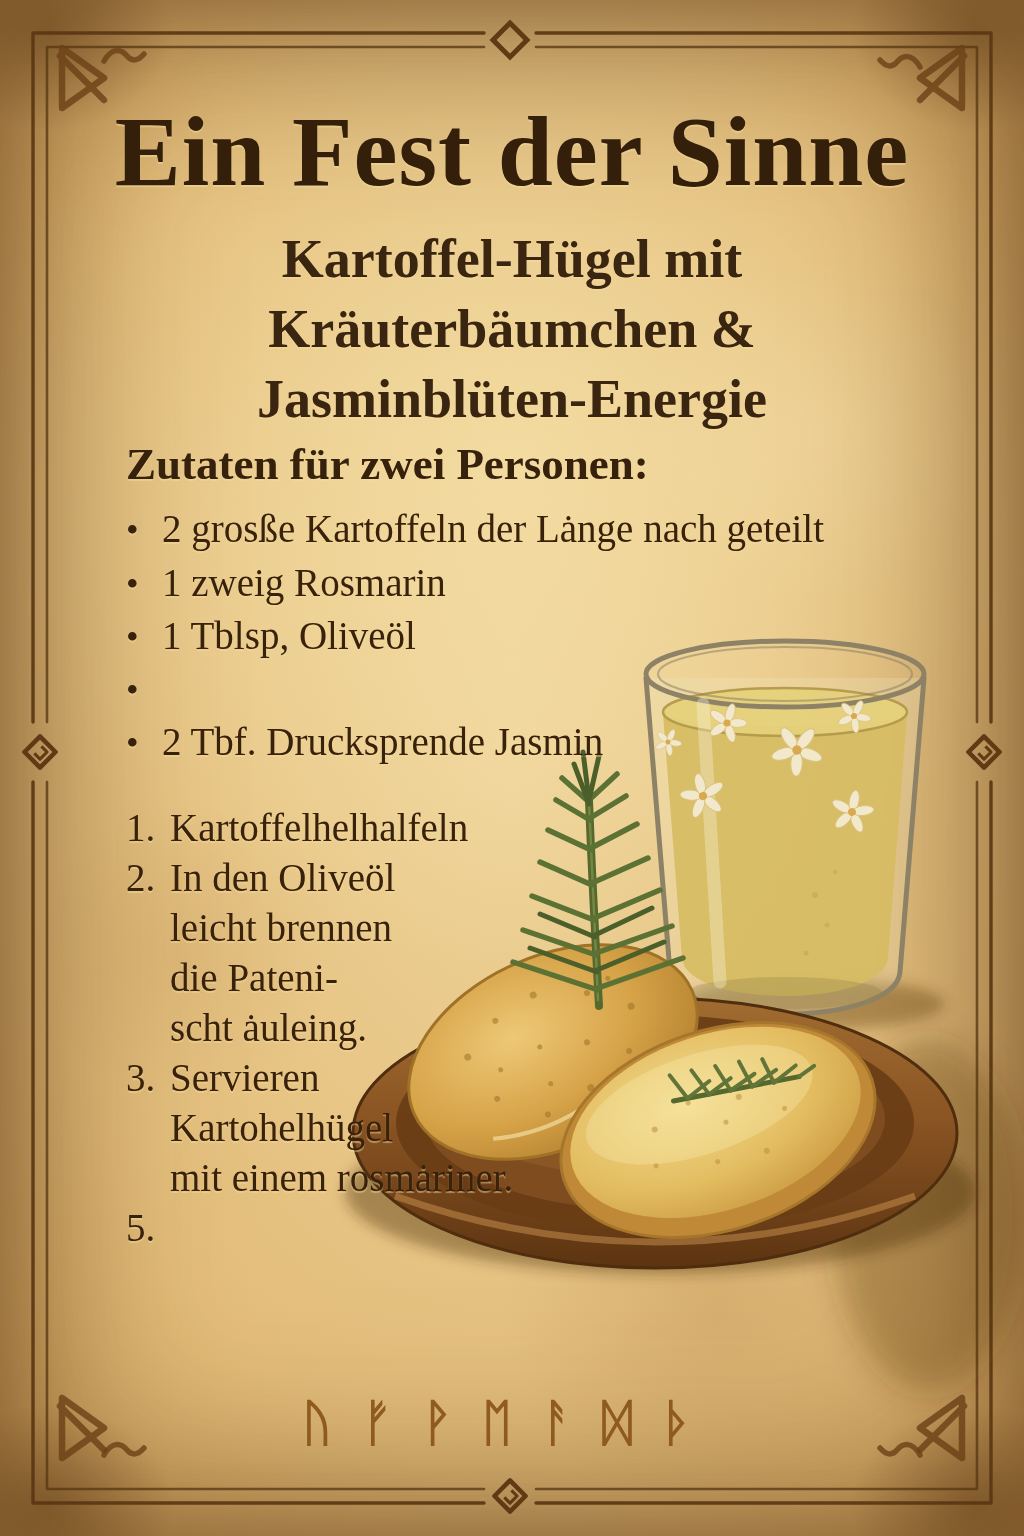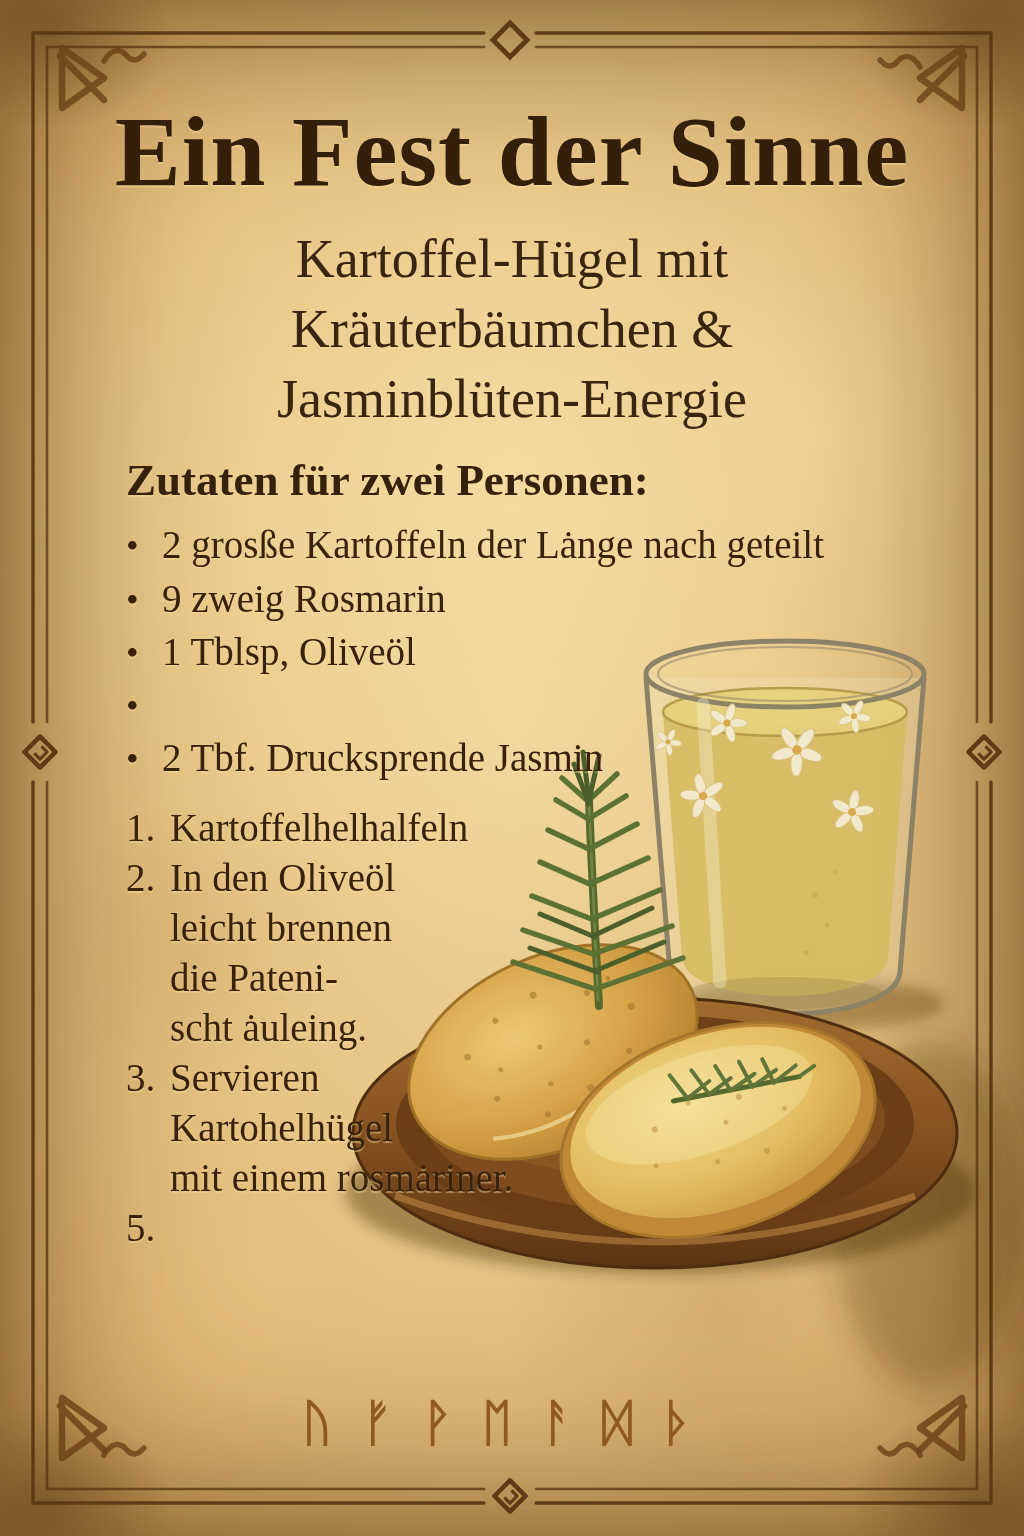--- a/index.html
+++ b/index.html
@@ -25,24 +25,24 @@
   .cs-tl{left:-120px;top:-110px}.cs-tr{right:-120px;top:-110px}
   .cs-bl{left:-120px;bottom:-110px}.cs-br{right:-120px;bottom:-110px}
   svg.art{position:absolute;left:0;top:0;}
   .ink{text-shadow:0 2px 1px rgba(247,220,153,.5);}
   .title{
     position:absolute;top:100px;left:0;right:0;text-align:center;
     font-size:99px;font-weight:700;letter-spacing:1px;line-height:1.05;color:#34200a;
   }
   .subtitle{
     position:absolute;top:224px;left:0;right:0;text-align:center;
-    font-size:54px;font-weight:400;line-height:70px;color:#3a2510;
+    font-size:54px;font-weight:700;line-height:70px;color:#3a2510;
   }
   .section{position:absolute;left:126px;}
-  .sec-zutaten{top:454px;width:800px;}
+  .sec-zutaten{top:438px;width:800px;}
   .sec-zuber{top:788px;width:800px;}
   .sec-heading{font-size:45px;font-weight:700;color:#35210c;}
   .ing-list{margin-top:13px;}
   .ing-row{display:flex;align-items:baseline;line-height:52.5px;font-size:39px;}
   .ing-bullet{width:36px;flex:none;font-size:36px;}
   .steps{margin-top:15px;}
   .step{display:flex;line-height:50px;font-size:39px;}
   .step-num{width:44px;flex:none;}
   .step-line{white-space:nowrap;}
   .runes{
@@ -317,21 +317,21 @@
     <div class="sec-heading ink">Zutaten für zwei Personen:</div>
     <div class="ing-list ink">
 
         <div class="ing-row">
           <span class="ing-bullet">•</span>
           <span class="ing-text">2 grosße Kartoffeln der Lȧnge nach geteilt</span>
         </div>
 
         <div class="ing-row">
           <span class="ing-bullet">•</span>
-          <span class="ing-text">9 zweig Rosmarin</span>
+          <span class="ing-text">1 zweig Rosmarin</span>
         </div>
 
         <div class="ing-row">
           <span class="ing-bullet">•</span>
           <span class="ing-text">1 Tblsp, Oliveöl</span>
         </div>
 
         <div class="ing-row">
           <span class="ing-bullet">•</span>
         </div>

